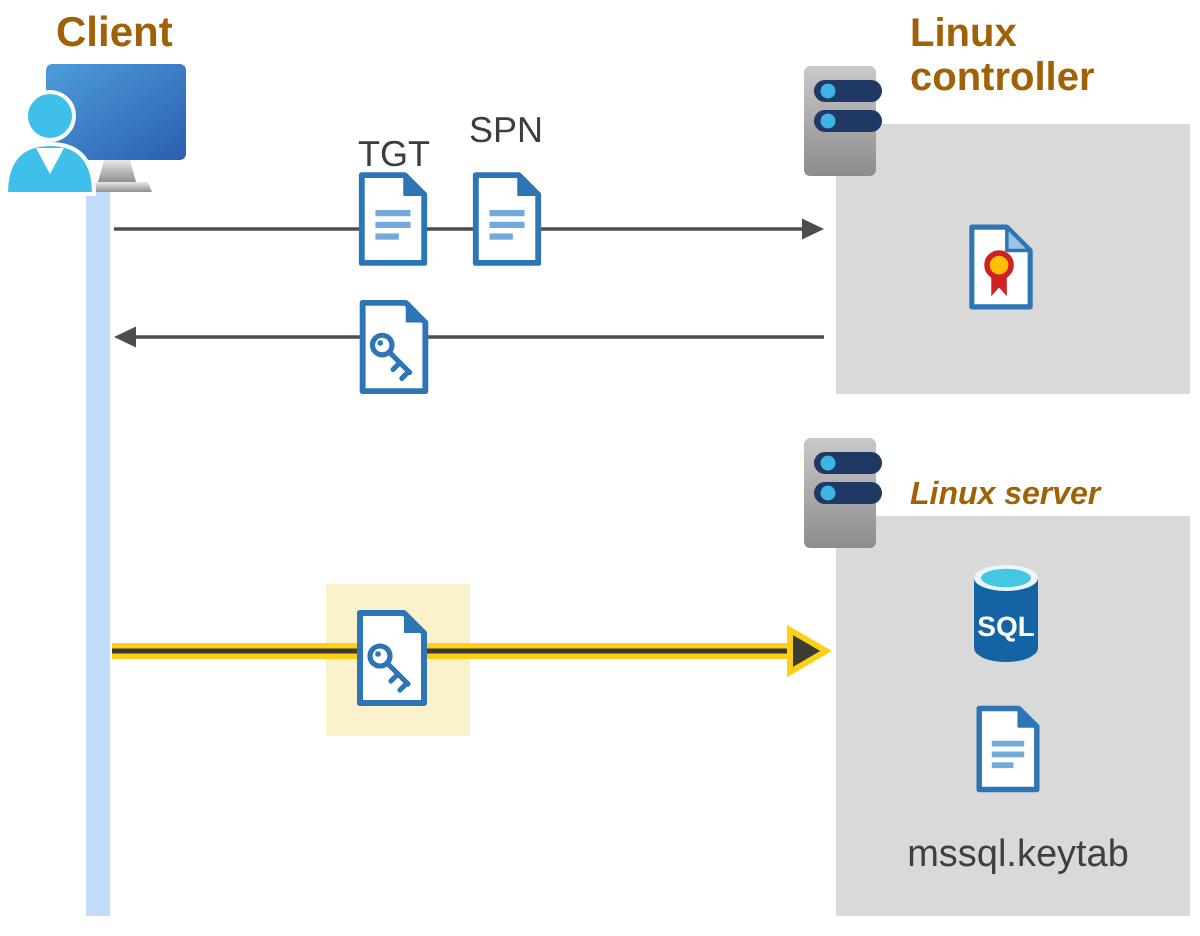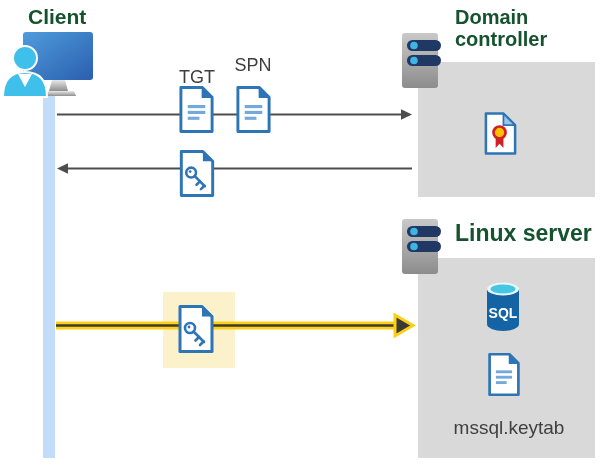--- a/index.html
+++ b/index.html
@@ -1,24 +1,24 @@
 <!DOCTYPE html>
 <html><head>
 <meta charset="utf-8">
 <style>
   html,body{margin:0;padding:0;background:#fff;}
   .canvas{
     position:relative;width:600px;height:468px;background:#ffffff;overflow:hidden;
     font-family:"Liberation Sans","DejaVu Sans",sans-serif;
   }
   .abs{position:absolute;}
-  .label-bold{font-weight:bold;color:#14532d;}
+  .label-bold{font-weight:bold;color:#a16207;}
   .client-label{left:28px;top:5px;font-size:21px;}
   .dc-label{left:455px;top:6px;font-size:20px;line-height:22px;width:112px;}
-  .linux-label{left:455px;top:220px;font-size:23px;}
+  .linux-label{left:455px;top:239px;font-size:16px;font-style:italic;}
   .small-label{font-size:18px;color:#3d3d3d;width:44px;text-align:center;}
   .tgt-label{left:175px;top:55px;margin-top:12px;}
   .spn-label{left:231px;top:55px;}
   .keytab-label{left:418px;top:417px;width:182px;text-align:center;font-size:19px;color:#3f3f3f;}
   .gray-box{background:#D9D9D9;}
   .dc-box{left:418px;top:62px;width:177px;height:135px;}
   .linux-box{left:418px;top:258px;width:177px;height:200px;}
   .lifeline{left:43px;top:92px;width:12px;height:366px;background:#C3DCF9;}
   .highlight-box{left:163px;top:292px;width:72px;height:76px;background:#FBF2CC;}
   svg{display:block;}
@@ -157,17 +157,17 @@
     <g stroke="#74A9DC" stroke-width="3.2">
       <line x1="11" y1="22" x2="29" y2="22"></line>
         <line x1="11" y1="28" x2="29" y2="28"></line>
         <line x1="11" y1="34" x2="23" y2="34"></line>
     </g>
   </svg>
 
   <div class="abs label-bold client-label">Client</div>
   <div class="abs small-label tgt-label">TGT</div>
   <div class="abs small-label spn-label">SPN</div>
-  <div class="abs label-bold dc-label">Domain controller</div>
+  <div class="abs label-bold dc-label">Linux controller</div>
   <div class="abs label-bold linux-label">Linux server</div>
   <div class="abs keytab-label">mssql.keytab</div>
 
 </div>
 
 </body></html>

